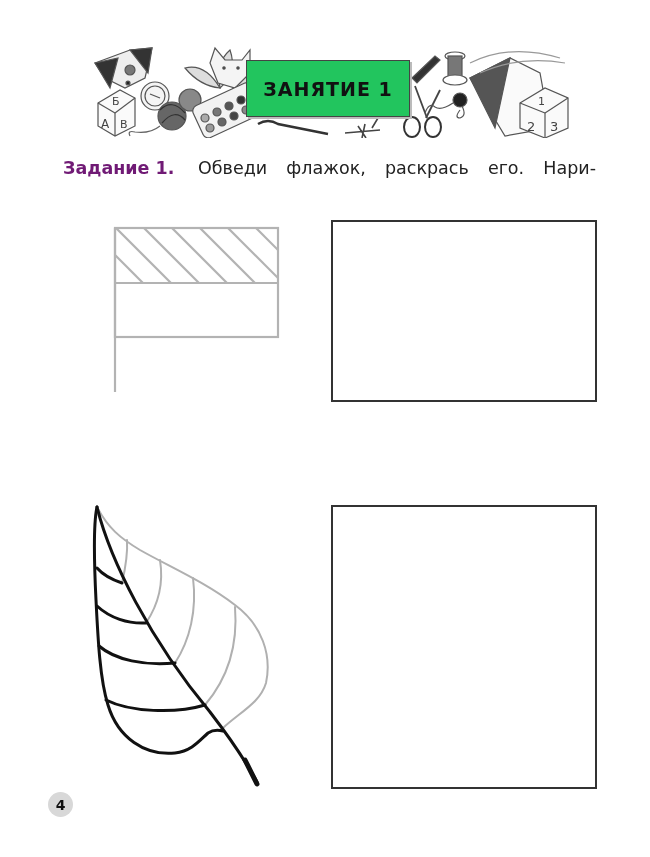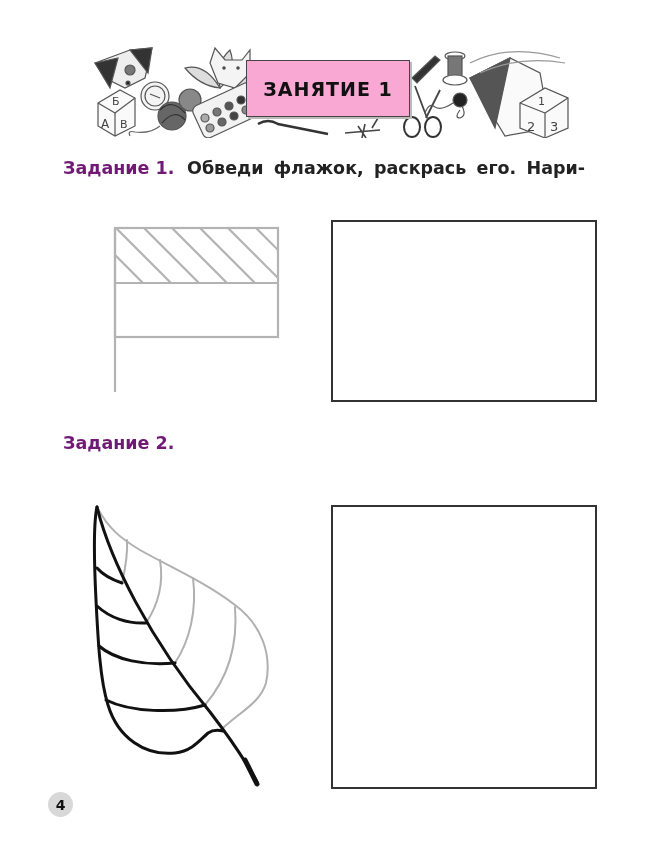--- a/index.html
+++ b/index.html
@@ -1,23 +1,23 @@
 <!DOCTYPE html>
 <html><head>
 <meta charset="utf-8">
 <style>
   html, body { margin: 0; padding: 0; background: #ffffff; }
   body { width: 650px; height: 857px; position: relative; overflow: hidden; font-family: "DejaVu Sans", "Liberation Sans", sans-serif; color: #1a1a1a; }
   .abs { position: absolute; }
   .banner { left: 90px; top: 38px; width: 480px; height: 100px; }
-  .title-box { left: 246px; top: 60px; width: 164px; height: 57px; border: 1.5px solid #444; background: #f9a8d4; box-shadow: 2px 2px 0 #bbb; display: flex; align-items: center; justify-content: center; box-sizing: border-box; }
+  .title-box { left: 246px; top: 60px; width: 164px; height: 57px; border: 1.5px solid #444; background: #22c55e; box-shadow: 2px 2px 0 #bbb; display: flex; align-items: center; justify-content: center; box-sizing: border-box; }
   .title-text { font-family: "DejaVu Sans", sans-serif; font-weight: bold; font-size: 19px; letter-spacing: 1px; color: #111; }
   .task { left: 63px; width: 540px; font-size: 17.5px; line-height: 24px; }
   .task-label { position: absolute; left: 0; top: 0; font-weight: bold; color: #701a75; }
-  .task-text { position: absolute; left: 124px; top: 0; width: 398px; text-align: justify; color: #222; font-weight: bold; }
+  .task-text { position: absolute; left: 135px; top: 0; width: 398px; text-align: justify; color: #222; }
   .task-text span { display: block; text-align: justify; text-align-last: justify; }
   .task-text span.last { text-align-last: left; }
   .draw-box { border: 2px solid #333; box-sizing: border-box; background: #fff; }
   .page-num { left: 48px; top: 792px; width: 25px; height: 25px; border-radius: 50%; background: #d8d8d8; display: flex; align-items: center; justify-content: center; font-weight: bold; font-size: 14px; color: #111; }
 </style>
 </head>
 <body>
 
 <svg class="abs banner" viewBox="0 0 480 100" width="480" height="100">
   <g fill="none" stroke="#555" stroke-width="1.2">
@@ -155,21 +155,20 @@
     </g>
     <rect x="15" y="13" width="163" height="109"></rect>
     <line x1="15" y1="68" x2="178" y2="68"></line>
     <line x1="15" y1="13" x2="15" y2="177"></line>
   </g>
 </svg>
 
 <div class="abs draw-box" style="left:331px; top:220px; width:266px; height:182px;"></div>
 
 <div class="abs task" style="top:431px; height:75px;">
-  <span class="task-label">Задание 2.</span>
 </div>
 
 <svg class="abs" style="left:0; top:0;" width="650" height="857" viewBox="0 0 650 857">
   <g fill="none" stroke-linecap="round" stroke-linejoin="round">
 
     <g stroke="#b0b0b0" stroke-width="2">
       <path d="M97,507 C108,528 120,538 140,550 C170,567 205,582 235,605 C262,625 272,655 266,683 C260,703 240,712 223,728"></path>
       <path d="M127,540 C128,556 125,570 122,583"></path>
       <path d="M160,560 C164,585 158,605 146,623"></path>
       <path d="M193,578 C197,610 190,640 175,663"></path>

